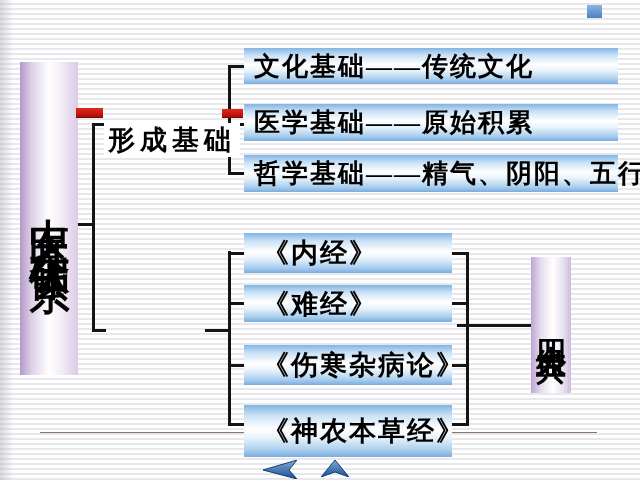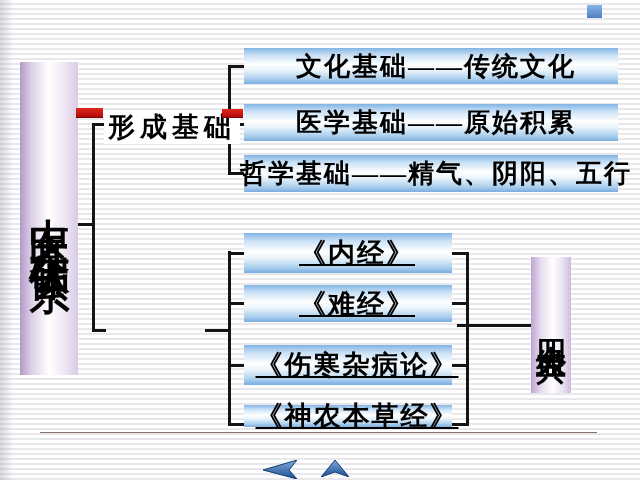--- a/index.html
+++ b/index.html
@@ -16,27 +16,26 @@
   .reddash{position:absolute;background:linear-gradient(180deg,#e02a1a,#b00a0a);
     border-bottom:1px solid #7c0707;z-index:3;}
   .titlebox{
     position:absolute;left:20px;top:62px;width:58px;height:313px;z-index:2;
     background:linear-gradient(90deg,#b39ac6 0%,#ddd0e8 20%,#ffffff 50%,#f2ecf6 72%,#d9cbe4 100%);
     display:flex;align-items:center;justify-content:center;
   }
   .vtext{writing-mode:vertical-rl;text-orientation:upright;}
   .titlebox .vtext{font-size:40px;letter-spacing:11px;line-height:58px;}
   .blabel{position:absolute;background:#ffffff;padding:1px 4px;
-    font-size:27px;letter-spacing:5px;white-space:nowrap;z-index:2;line-height:32px;}
+    font-size:27px;letter-spacing:5px;white-space:nowrap;z-index:2;line-height:32px;margin-top:13px;}
   .nbox{position:absolute;left:244px;z-index:2;display:flex;align-items:center;
     background:linear-gradient(180deg,#82b4e3 0%,#c9e1f6 20%,#ffffff 46%,#eaf4fb 62%,#abcfee 86%,#7aade0 100%);
-    justify-content:center;
   }
   .nbox span{font-size:26px;letter-spacing:2px;white-space:nowrap;padding-left:10px;}
-  .cbox span{padding-left:18px;font-size:27px;text-decoration:underline;}
+  .cbox span{padding-left:18px;font-size:27px;}
   .resultbox{
     position:absolute;left:531px;top:257px;width:40px;height:136px;z-index:2;
     background:linear-gradient(90deg,#bda6d2 0%,#e6dcef 25%,#ffffff 55%,#e9e0f1 80%,#cdbcdc 100%);
     display:flex;align-items:center;justify-content:center;
   }
   .resultbox .vtext{font-size:30px;letter-spacing:4px;line-height:34px;}
   .marker{position:absolute;left:587px;top:5px;width:15px;height:13px;z-index:2;
     background:linear-gradient(180deg,#8ab4e4,#4d7fc2);}
   .navarrow{position:absolute;z-index:3;cursor:pointer;}
 </style>
@@ -93,21 +92,21 @@
 
   <div class="nbox cbox" style="top:233px;width:208px;height:40px;">
     <span>《内经》</span>
   </div>
   <div class="nbox cbox" style="top:345px;width:208px;height:40px;">
     <span>《伤寒杂病论》</span>
   </div>
   <div class="nbox cbox" style="top:285px;width:208px;height:37px;">
     <span>《难经》</span>
   </div>
-  <div class="nbox cbox" style="top:405px;width:208px;height:22px;">
+  <div class="nbox cbox" style="top:405px;width:208px;height:52px;">
     <span>《神农本草经》</span>
   </div>
 
   <div class="resultbox">
     <div class="vtext">四大经典</div>
   </div>
 
   <svg class="navarrow" style="left:263px;top:460px;" width="34" height="19" viewBox="0 0 34 19">
     <defs>
       <linearGradient id="gb" x1="0" y1="0" x2="0" y2="1">

